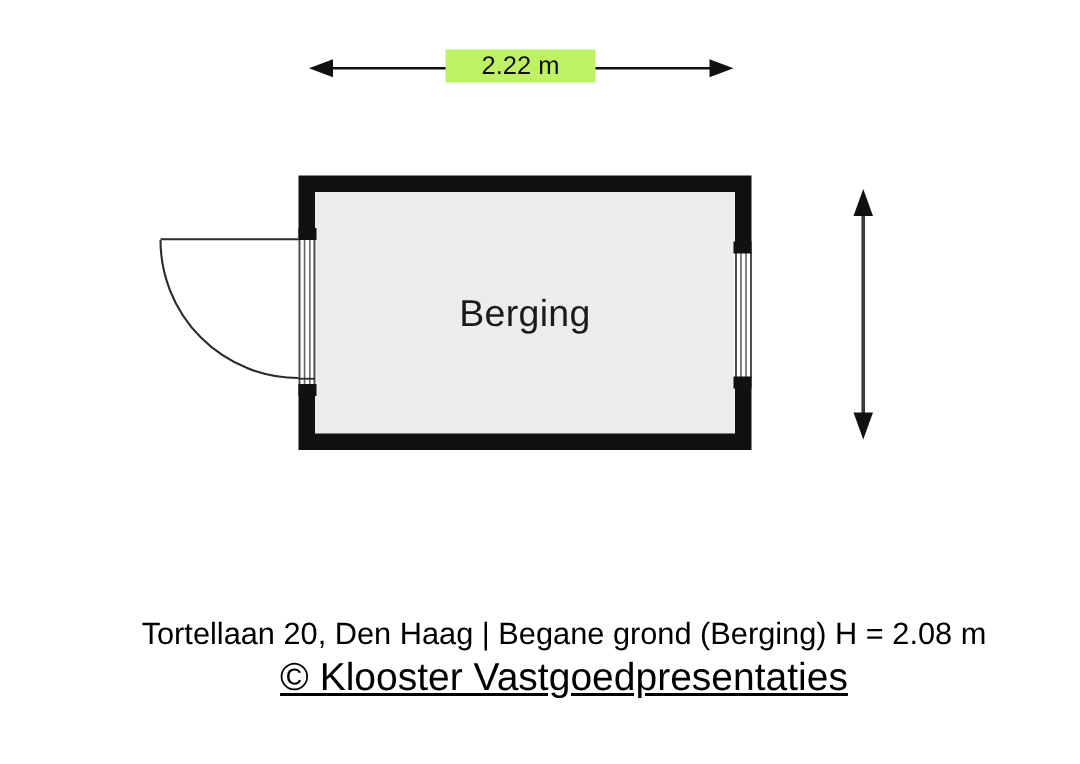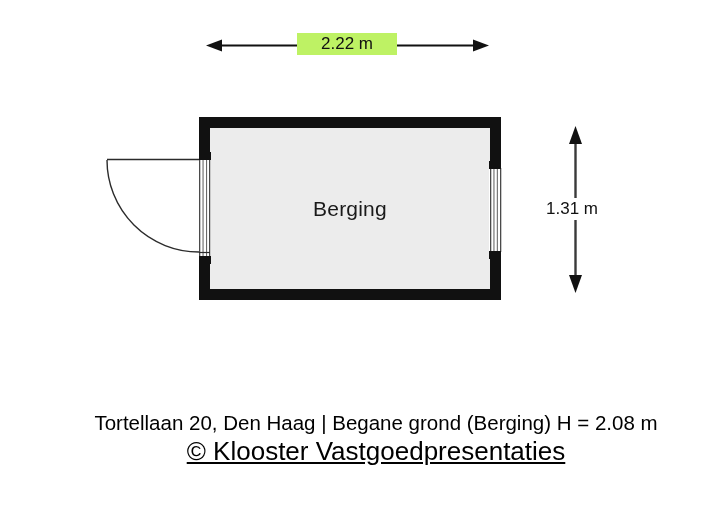--- a/index.html
+++ b/index.html
@@ -33,21 +33,21 @@
     display: block;
   }
 
   
   .room-label {
     position: absolute;
     left: 210px;
     top: 196px;
     width: 280px;
     text-align: center;
-    font-size: 21px;
+    font-size: 25px;
     line-height: 26px;
     letter-spacing: 0.2px;
     color: #1a1a1a;
     white-space: nowrap;
   }
 
   .dim-label-h {
     position: absolute;
     left: 297px;
     top: 33px;
@@ -151,20 +151,19 @@
       <polygon points="575.5,126 569,144 582,144" fill="#111111"></polygon>
       <polygon points="575.5,293 569,275 582,275" fill="#111111"></polygon>
     </g>
 
   </svg>
 
   <div class="room-label">Berging</div>
 
   <div class="dim-label-h">2.22 m</div>
 
-  <div class="dim-label-v">1.31 m</div>
 
   <div class="caption">
     <div class="caption-line1">Tortellaan 20, Den Haag | Begane grond (Berging)  H = 2.08 m</div>
     <div class="caption-line2">© Klooster Vastgoedpresentaties</div>
   </div>
 
 </div>
 
 </body></html>

